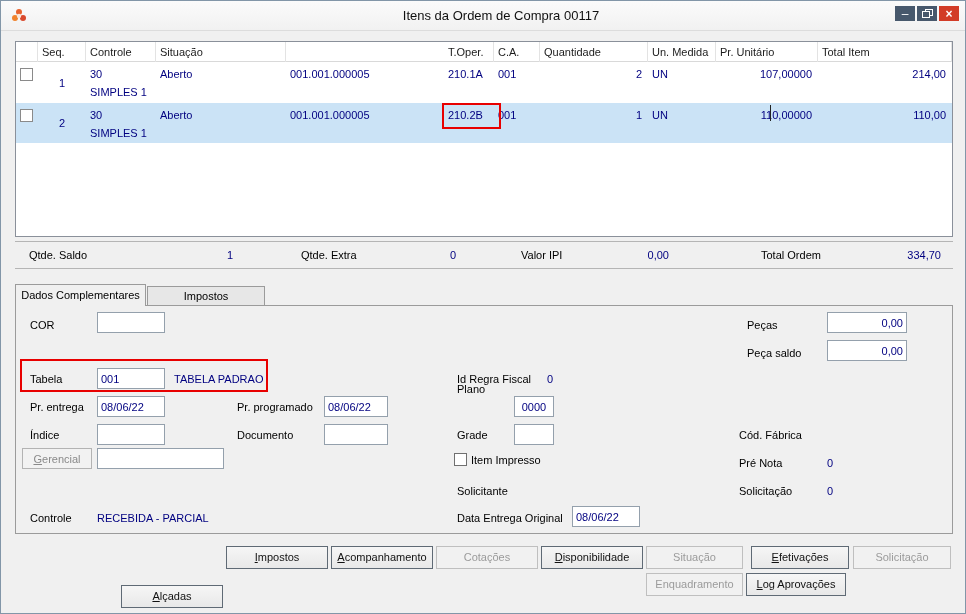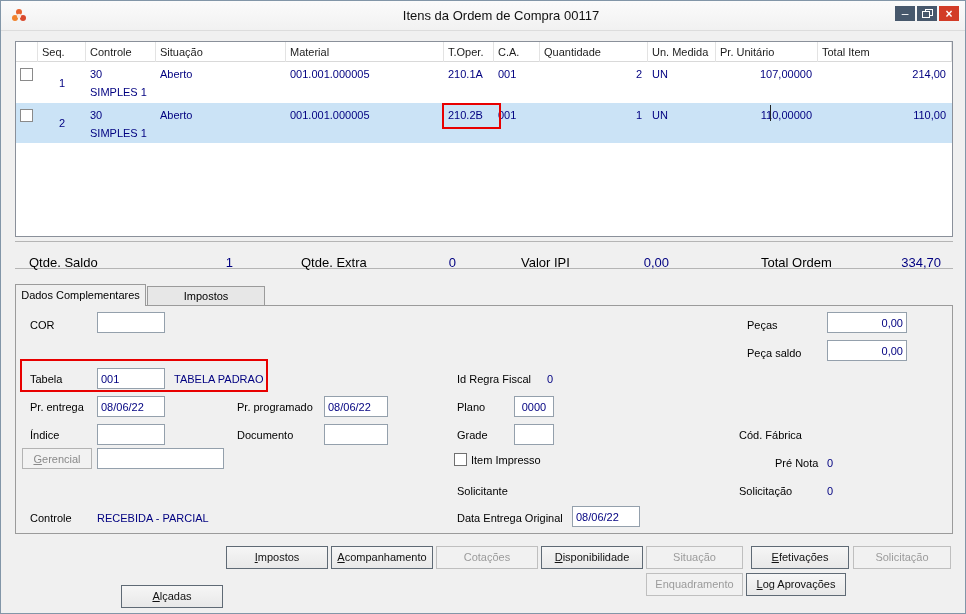--- a/index.html
+++ b/index.html
@@ -47,21 +47,21 @@
   .cell{position:absolute;top:4px;font-size:11px;color:#000080;padding-left:4px;line-height:16px;}
   .cell.c-seq{top:0;height:100%;display:flex;align-items:center;justify-content:center;padding:0;}
   .cell .l2{margin-top:2px;}
   .num{text-align:right;padding-right:6px;padding-left:0;}
   .cb{position:absolute;left:4px;top:6px;width:13px;height:13px;background:#fff;border:1px solid #8a8a8a;}
   .annot{position:absolute;border:2px solid #e80000;pointer-events:none;background:transparent;}
   .caret{position:absolute;width:1px;height:16px;background:#222;}
   
   .summary{position:absolute;left:14px;top:240px;width:938px;height:28px;
     border-top:1px solid #b5b5b5;border-bottom:1px solid #b5b5b5;}
-  .sum-item{position:absolute;top:8px;height:26px;line-height:26px;font-size:13px;color:#000;}
+  .sum-item{position:absolute;top:0;height:26px;line-height:26px;font-size:11px;color:#000;}
   .sum-val{color:#000080;text-align:right;}
   
   .tab{position:absolute;font-size:11px;text-align:center;border:1px solid #9b9b9b;
     border-bottom:none;cursor:default;}
   .tab.active{left:14px;top:283px;width:131px;height:22px;line-height:21px;background:#f0f0f0;z-index:3;}
   .tab.inactive{left:146px;top:285px;width:118px;height:19px;line-height:19px;background:#e7e7e7;z-index:1;}
   .panel{position:absolute;left:14px;top:304px;width:938px;height:229px;
     border:1px solid #9b9b9b;background:#f0f0f0;}
   .lbl{position:absolute;font-size:11px;color:#000;height:14px;line-height:14px;white-space:nowrap;}
   .val{position:absolute;font-size:11px;color:#000080;height:14px;line-height:14px;white-space:nowrap;}
@@ -109,21 +109,20 @@
       </div>
     </div>
   </div>
 
   <div class="grid">
     <div class="grid-header">
       <div class="hc c-check"></div>
       <div class="hc c-seq">Seq.</div>
       <div class="hc c-ctrl">Controle</div>
       <div class="hc c-sit">Situação</div>
-      <div class="hc c-mat">Material</div>
       <div class="hc c-top">T.Oper.</div>
       <div class="hc c-ca">C.A.</div>
       <div class="hc c-qtd">Quantidade</div>
       <div class="hc c-un">Un. Medida</div>
       <div class="hc c-pr">Pr. Unitário</div>
       <div class="hc c-tot">Total Item</div>
     </div>
 
     <div class="grow r1">
       <span class="cb"></span>
@@ -199,21 +198,21 @@
 
     <span class="lbl" style="left:441px;top:66px;">Id Regra Fiscal</span>
     <span class="val" style="left:531px;top:66px;">0</span>
 
     <span class="lbl" style="left:14px;top:94px;">Pr. entrega</span>
     <input class="inp" style="left: 81px; top: 90px; width: 68px;" value="08/06/22">
 
     <span class="lbl" style="left:221px;top:94px;">Pr. programado</span>
     <input class="inp" style="left: 308px; top: 90px; width: 64px;" value="08/06/22">
 
-    <span class="lbl" style="left:441px;top:94px;">Plano</span>
+    <span class="lbl" style="left:441px;top:76px;">Plano</span>
     <input class="inp ctr" style="left: 498px; top: 90px; width: 40px;" value="0000">
 
     <span class="lbl" style="left:14px;top:122px;">Índice</span>
     <input class="inp" style="left: 81px; top: 118px; width: 68px;" value="">
 
     <span class="lbl" style="left:221px;top:122px;">Documento</span>
     <input class="inp" style="left: 308px; top: 118px; width: 64px;" value="">
 
     <span class="lbl" style="left:441px;top:122px;">Grade</span>
     <input class="inp" style="left: 498px; top: 118px; width: 40px;" value="">
@@ -223,21 +222,21 @@
     <button class="btn ger" style="left:6px;top:142px;width:70px;height:21px;">
       <span class="ak">Gerencial</span>
     </button>
     <input class="inp" style="left: 81px; top: 142px; width: 127px;" value="">
 
     <div class="chkrow" style="left:438px;top:146px;">
       <span class="cbx"></span>
       <span class="chklbl">Item Impresso</span>
     </div>
 
-    <span class="lbl" style="left:723px;top:150px;margin-left:36px;">Pré Nota</span>
+    <span class="lbl" style="left:723px;top:150px;">Pré Nota</span>
     <span class="val" style="left:811px;top:150px;">0</span>
 
     <span class="lbl" style="left:441px;top:178px;">Solicitante</span>
 
     <span class="lbl" style="left:723px;top:178px;">Solicitação</span>
     <span class="val" style="left:811px;top:178px;">0</span>
 
     <span class="lbl" style="left:14px;top:205px;">Controle</span>
     <span class="val" style="left:81px;top:205px;">RECEBIDA - PARCIAL</span>
 

